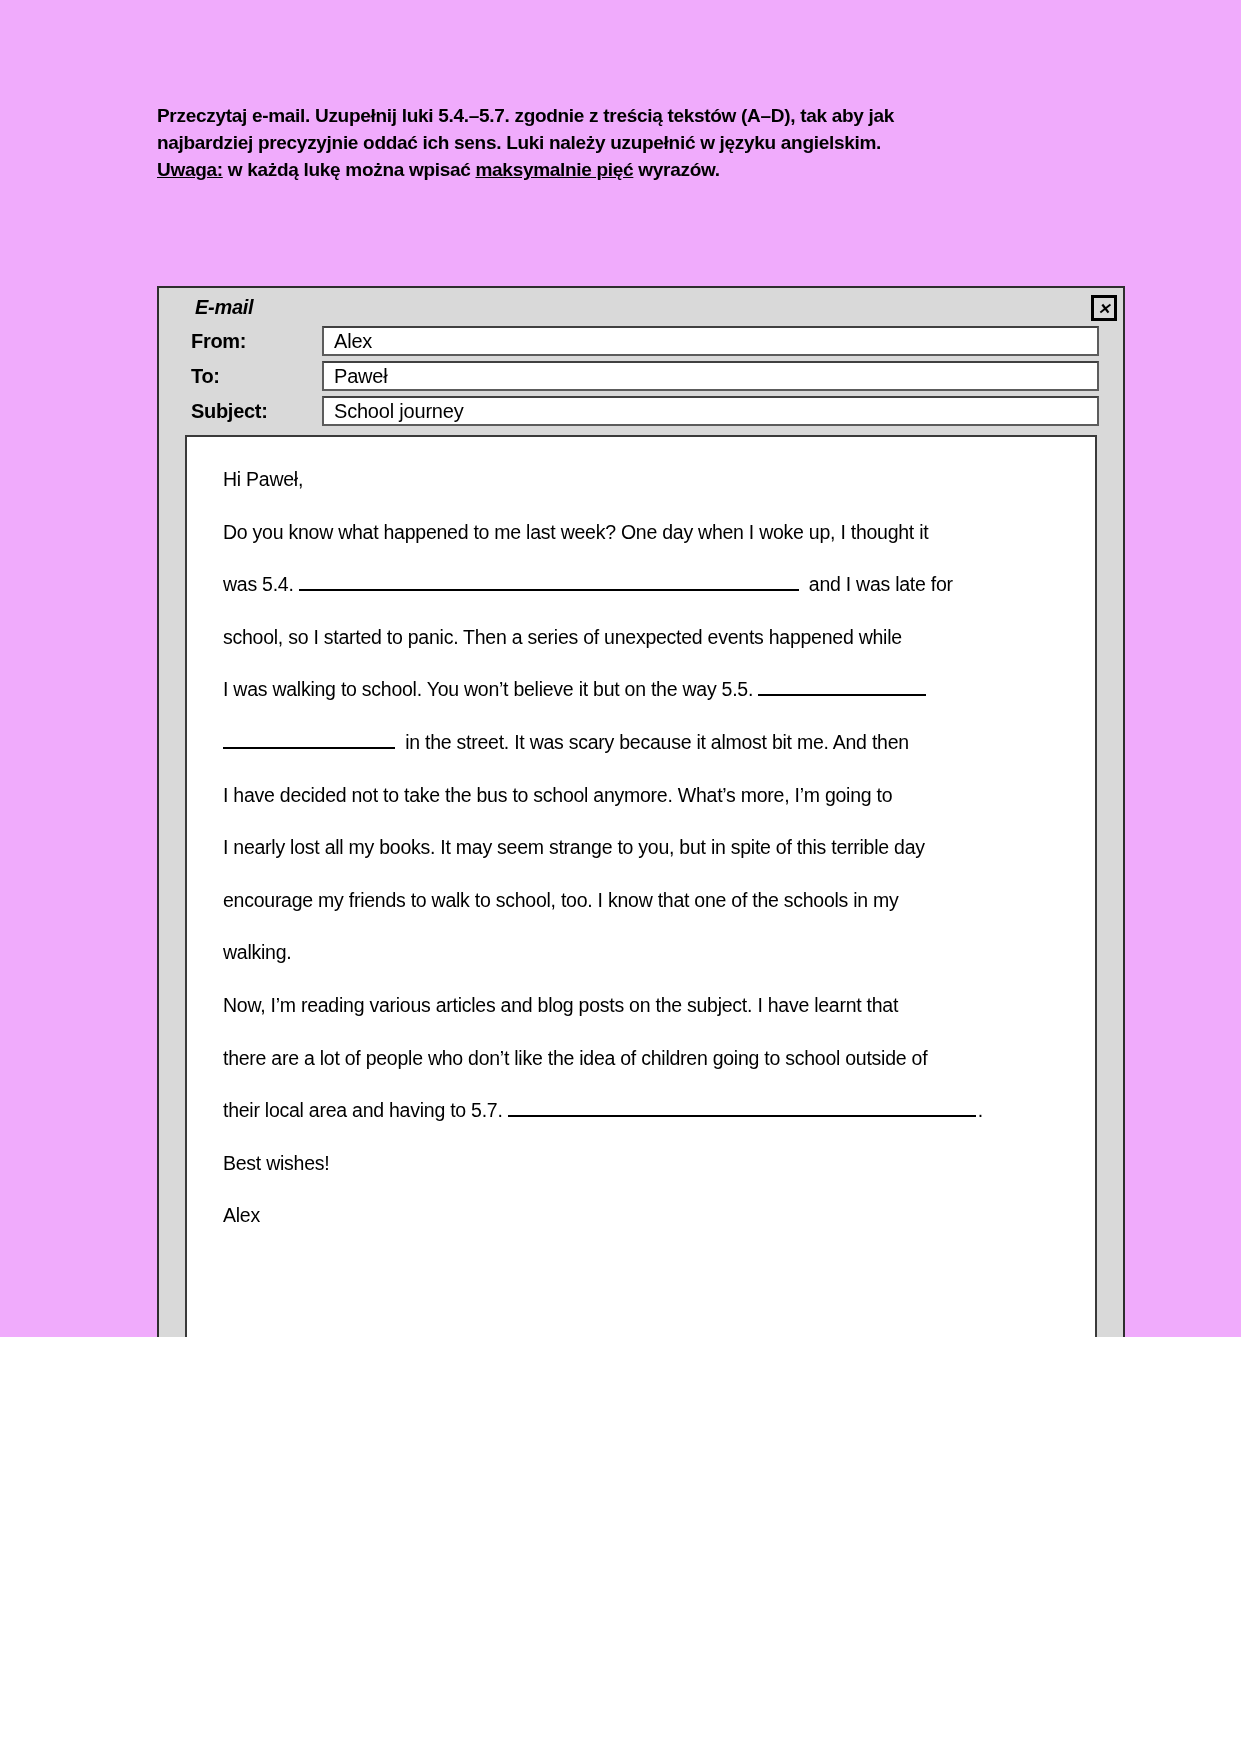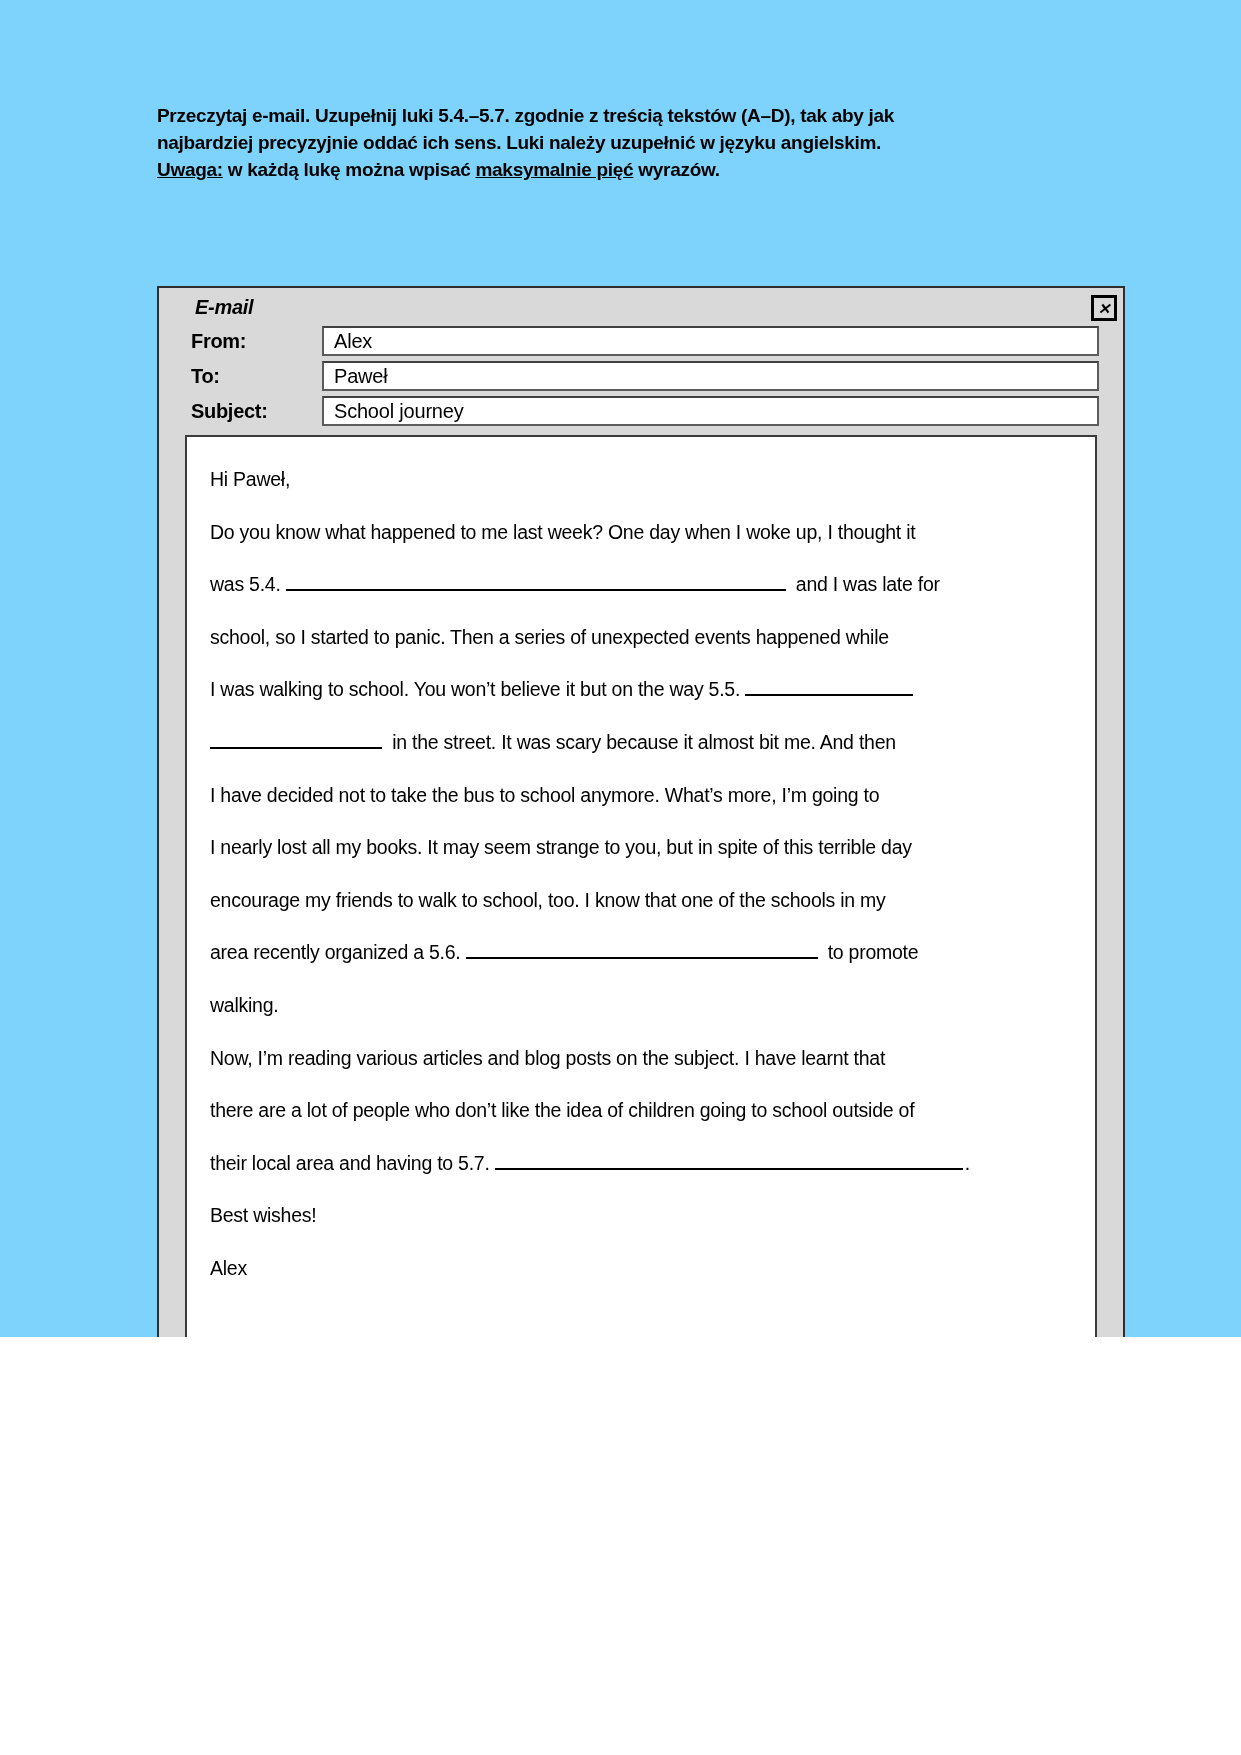--- a/index.html
+++ b/index.html
@@ -1,19 +1,19 @@
 <!DOCTYPE html>
 <html lang="pl"><head>
 <meta charset="utf-8">
 <style>
   html,body{margin:0;padding:0;background:#fff;}
   .page{
     position:relative;
     width:1241px;height:1337px;
-    background:#7dd3fc;
+    background:#f0abfc;
     font-family:"Liberation Sans", sans-serif;
     color:#000;
     overflow:hidden;
   }
   
   .instructions{
     position:absolute;left:157px;top:102px;
     font-weight:bold;font-size:19px;line-height:27px;
     letter-spacing:-0.3px;white-space:nowrap;
   }
@@ -56,21 +56,21 @@
     border:2px solid #5c5c5c;border-top-color:#404040;
     display:flex;align-items:center;
     padding-left:10px;
     font-size:20px;letter-spacing:-0.2px;
   }
   .email-body{
     margin-left:26px;margin-top:9px;
     width:912px;height:956px;box-sizing:border-box;
     background:#fff;
     border:2px solid #3a3a3a;
-    padding:16px 24px 0 23px;
+    padding:16px 24px 0 36px;
     font-size:19.5px;letter-spacing:-0.25px;
   }
   .bline{height:52.6px;line-height:52.6px;white-space:nowrap;}
   .gapnum{font-weight:normal;}
   .blank{
     display:inline-block;
     border-bottom:2px solid #000;
     height:14px;
     margin:0 5px;
   }
@@ -131,21 +131,20 @@
     <div class="email-body">
       <div class="bline"><span>Hi Paweł,</span></div>
       <div class="bline"><span>Do you know what happened to me last week? One day when I woke up, I thought it</span></div>
       <div class="bline"><span>was </span><b class="gapnum">5.4.</b><span class="blank b54"></span><span> and I was late for</span></div>
       <div class="bline"><span>school, so I started to panic. Then a series of unexpected events happened while</span></div>
       <div class="bline"><span>I was walking to school. You won’t believe it but on the way </span><b class="gapnum">5.5.</b><span class="blank b55"></span></div>
       <div class="bline"><span class="blank b55b"></span><span> in the street. It was scary because it almost bit me. And then</span></div>
       <div class="bline"><span>I have decided not to take the bus to school anymore. What’s more, I’m going to</span></div>
       <div class="bline"><span>I nearly lost all my books. It may seem strange to you, but in spite of this terrible day</span></div>
       <div class="bline"><span>encourage my friends to walk to school, too. I know that one of the schools in my</span></div>
-      <div class="bline"><span>area recently organized a </span><b class="gapnum">5.6.</b><span class="blank b56"></span><span> to promote</span></div>
       <div class="bline"><span>walking.</span></div>
       <div class="bline"><span>Now, I’m reading various articles and blog posts on the subject. I have learnt that</span></div>
       <div class="bline"><span>there are a lot of people who don’t like the idea of children going to school outside of</span></div>
       <div class="bline"><span>their local area and having to </span><b class="gapnum">5.7.</b><span class="blank b57"></span><span>.</span></div>
       <div class="bline"><span>Best wishes!</span></div>
       <div class="bline"><span>Alex</span></div>
     </div>
 
   </div>
 

